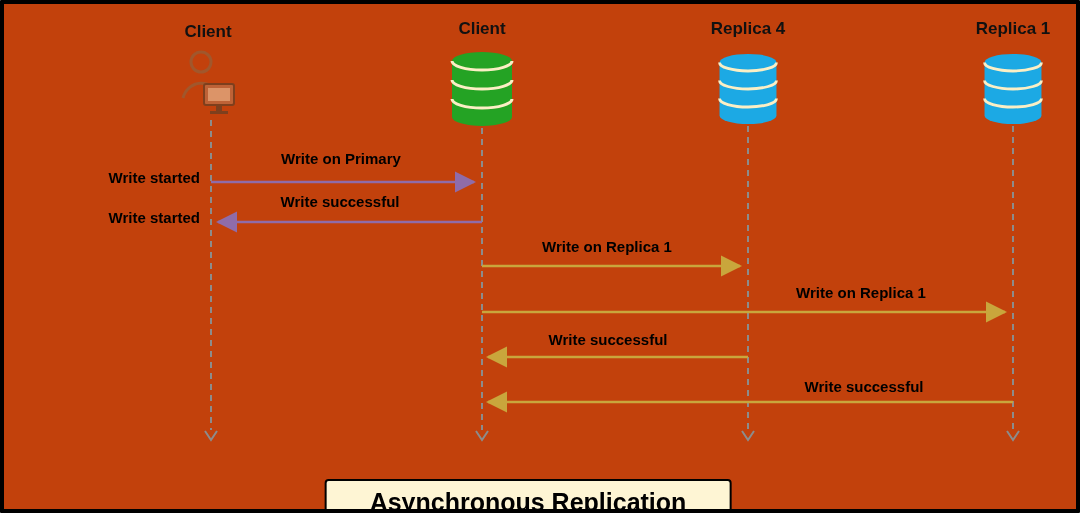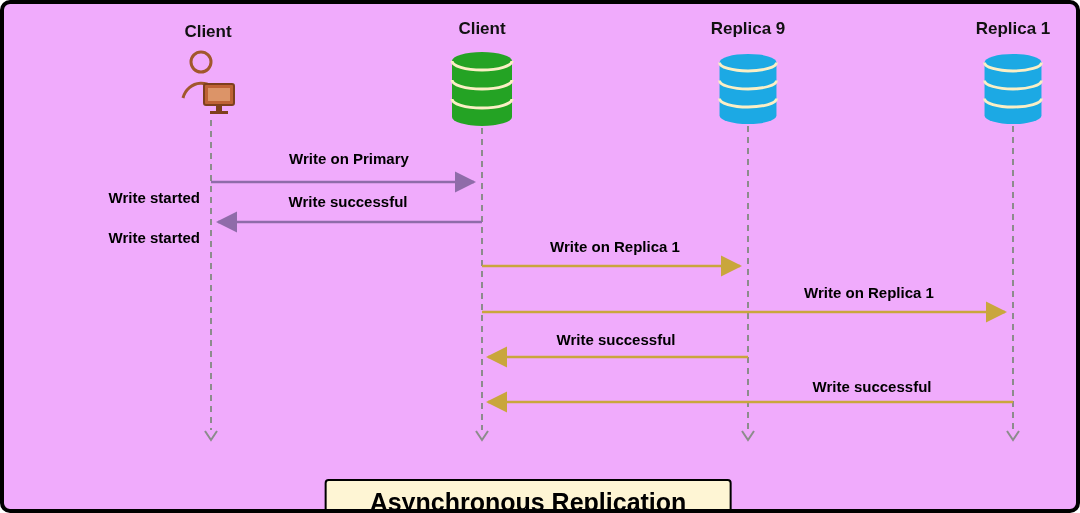--- a/index.html
+++ b/index.html
@@ -1,37 +1,37 @@
 <!DOCTYPE html>
 <html><head>
 <meta charset="utf-8">
 <style>
   html,body{margin:0;padding:0;background:#ffffff;font-family:"Liberation Sans",sans-serif;}
   .canvas{
     position:relative;
     width:1080px;height:513px;
     box-sizing:border-box;
-    background:#f0abfc;
+    background:#c2410c;
     border:4px solid #000;
-    border-radius:10px;
+    border-radius:1px;
     overflow:hidden;
   }
   .overlay{position:absolute;left:0;top:0;pointer-events:none;}
   .actor-name{
     position:absolute;transform:translateX(-50%);
     font-weight:bold;font-size:17px;color:#111;white-space:nowrap;
   }
   .icon{position:absolute;}
   .msg-label{
     position:absolute;transform:translateX(-50%);
-    font-weight:bold;font-size:15px;color:#000;white-space:nowrap;margin-left:8px;
+    font-weight:bold;font-size:15px;color:#000;white-space:nowrap;
   }
   .side-label{
     position:absolute;text-align:right;
-    font-weight:bold;font-size:15px;color:#000;white-space:nowrap;margin-top:20px;
+    font-weight:bold;font-size:15px;color:#000;white-space:nowrap;
   }
   .title-box{
     position:absolute;left:524px;top:459px;transform:translateX(-50%);
     background:#FEF5D4;border:2px solid #000;border-radius:4px;
     padding:7px 43px;font-size:25px;font-weight:bold;color:#000;white-space:nowrap;margin-top:16px;
   }
 </style>
 </head>
 <body>
 
@@ -67,21 +67,21 @@
     <line x1="207" y1="178" x2="470" y2="178" stroke="#8F6CA9" stroke-width="2.4" marker-end="url(#mPurple)"></line>
     <line x1="478" y1="218" x2="214" y2="218" stroke="#8F6CA9" stroke-width="2.4" marker-end="url(#mPurple)"></line>
     <line x1="478" y1="262" x2="736" y2="262" stroke="#C9A63C" stroke-width="2.4" marker-end="url(#mGold)"></line>
     <line x1="478" y1="308" x2="1001" y2="308" stroke="#C9A63C" stroke-width="2.4" marker-end="url(#mGold)"></line>
     <line x1="744" y1="353" x2="484" y2="353" stroke="#C9A63C" stroke-width="2.4" marker-end="url(#mGold)"></line>
     <line x1="1009" y1="398" x2="484" y2="398" stroke="#C9A63C" stroke-width="2.4" marker-end="url(#mGold)"></line>
   </svg>
 
   <div class="actor-name" style="left:204px;top:18px">Client</div>
   <div class="actor-name" style="left:478px;top:15px">Client</div>
-  <div class="actor-name" style="left:744px;top:15px">Replica 9</div>
+  <div class="actor-name" style="left:744px;top:15px">Replica 4</div>
   <div class="actor-name" style="left:1009px;top:15px">Replica 1</div>
 
   <div class="icon" style="left:176px;top:46px">
     <svg width="58" height="68" viewBox="0 0 58 68">
       <circle cx="21" cy="12" r="10" fill="none" stroke="#A1572C" stroke-width="3"></circle>
       <path d="M3 48 a19 20 0 0 1 36 -2" fill="none" stroke="#A1572C" stroke-width="3"></path>
       <rect x="24" y="34" width="30" height="21" rx="2" fill="#BE6236" stroke="#7E3F1D" stroke-width="2"></rect>
       <rect x="28" y="38" width="22" height="13" fill="#DC9468"></rect>
       <rect x="36" y="55" width="6" height="6" fill="#7E3F1D"></rect>
       <rect x="30" y="61" width="18" height="3" fill="#7E3F1D"></rect>

